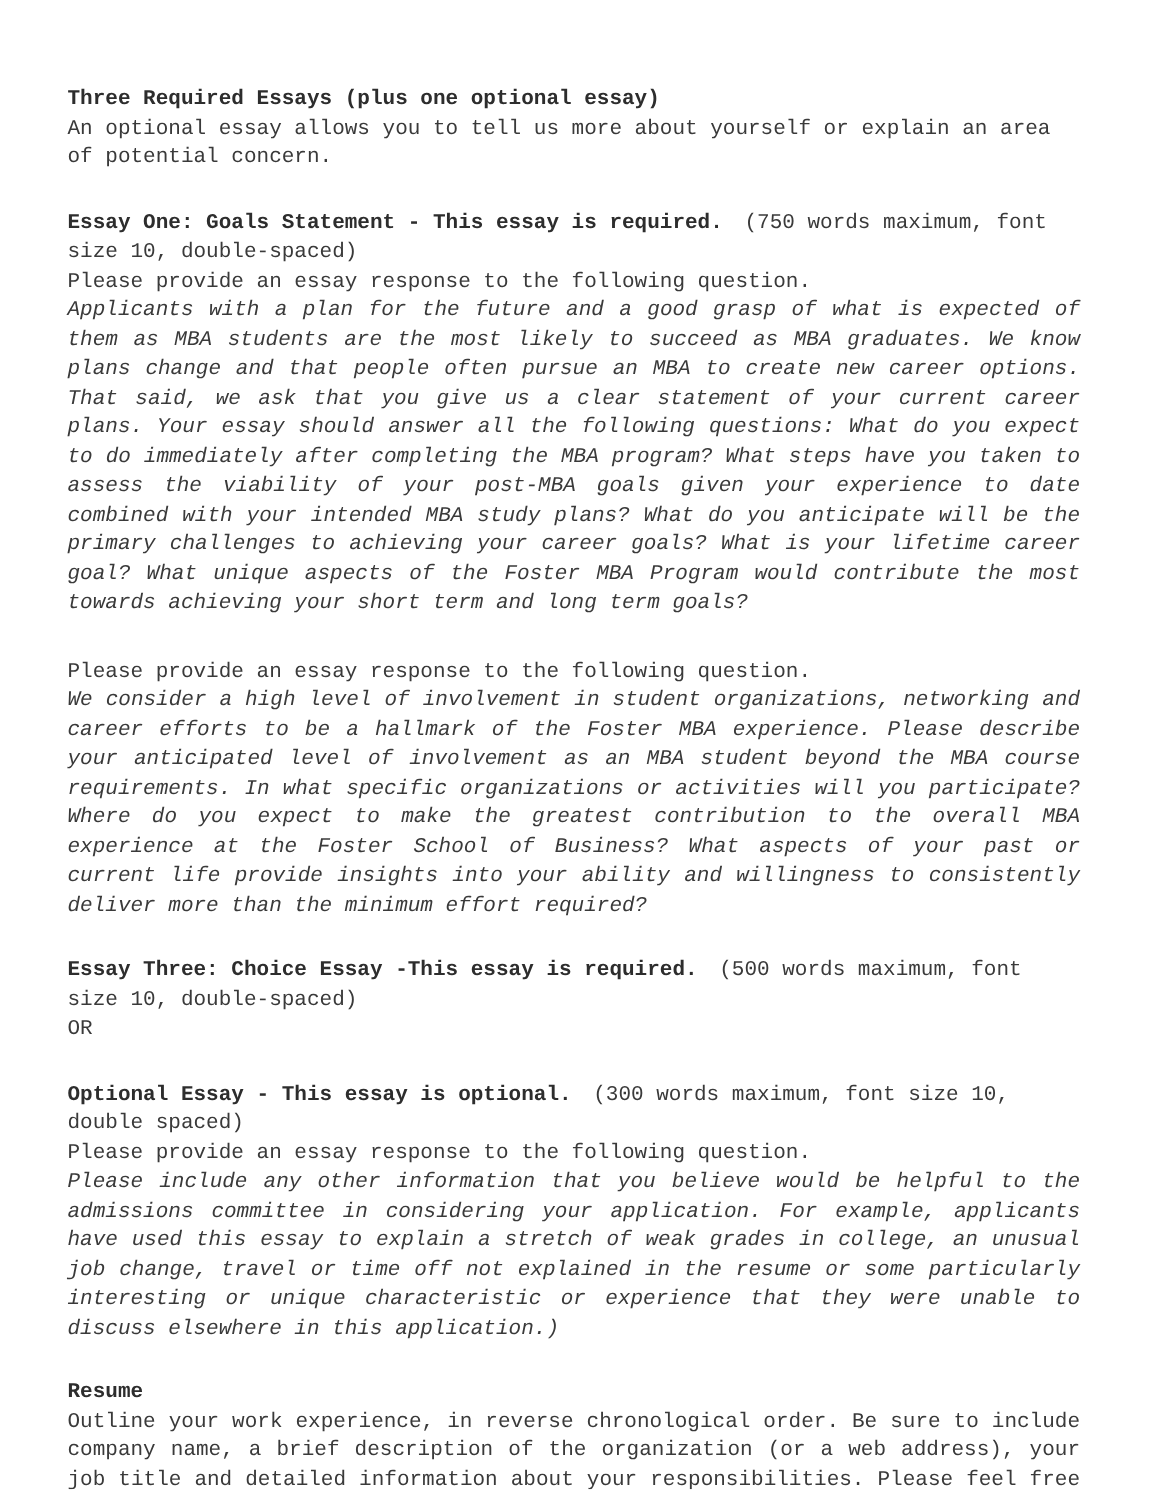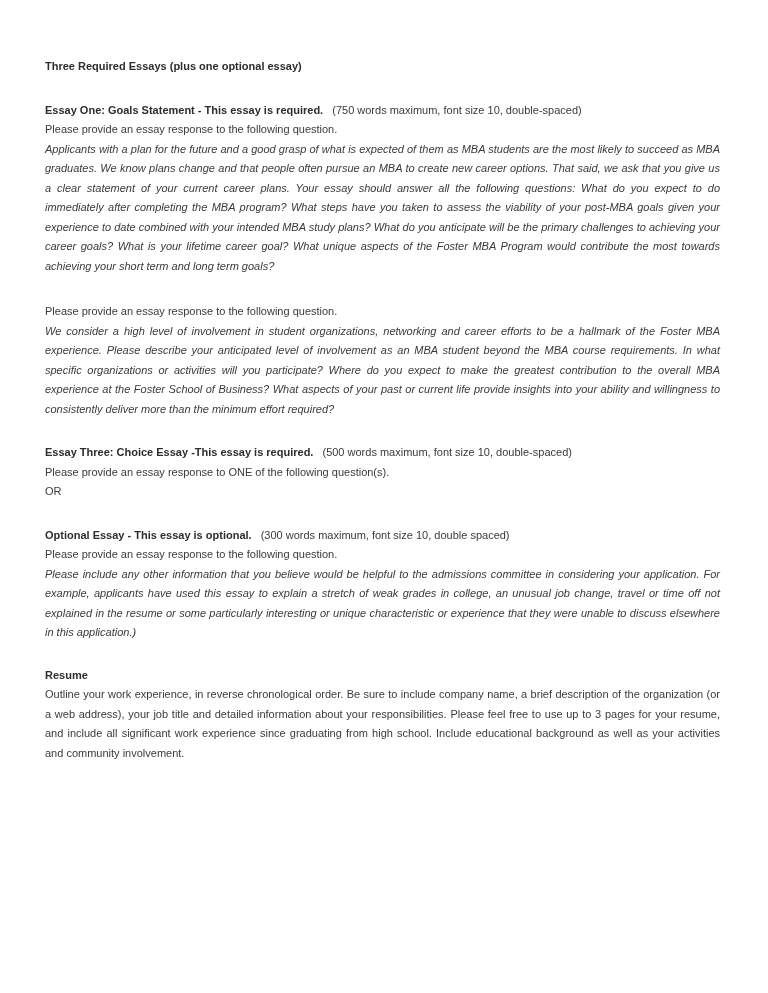--- a/index.html
+++ b/index.html
@@ -2,22 +2,22 @@
 <html><head>
 <meta charset="utf-8">
 <style>
   * { margin: 0; padding: 0; box-sizing: border-box; }
   html, body { background: #ffffff; }
   .page {
     position: relative;
     width: 768px;
     height: 993px;
     background: #ffffff;
-    font-family: Liberation Sans, sans-serif;
-    font-size: 11px;
+    font-family: Liberation Mono, monospace;
+    font-size: 14px;
     line-height: 19.5px;
     color: #3a3a3a;
     padding: 57px 48px 0 45px;
     overflow: hidden;
   }
   p { margin: 0; }
   .bold { font-weight: bold; color: #2d2d2d; }
   .title-line { white-space: normal; margin-top: 24px; }
   .title-line .specs { margin-left: 6px; color: #3a3a3a; }
   .italic { font-style: italic; }
@@ -29,20 +29,21 @@
   .sec-resume { margin-top: 23px; }
   .opt-b { margin-top: 13px; }
 </style>
 </head>
 <body>
 
 <div class="page">
 
   <section>
     <p class="bold">Three Required Essays (plus one optional essay)</p>
+    <p>An optional essay allows you to tell us more about yourself or explain an area of potential concern.</p>
   </section>
 
   <section class="sec-1">
     <p class="title-line">
       <span class="bold">Essay One: Goals Statement - This essay is required.</span>
       <span class="specs">(750 words maximum, font size 10, double-spaced)</span>
     </p>
     <p>Please provide an essay response to the following question.</p>
     <p class="italic justify">Applicants with a plan for the future and a good grasp of what is expected of them as MBA students are the most likely to succeed as MBA graduates. We know plans change and that people often pursue an MBA to create new career options. That said, we ask that you give us a clear statement of your current career plans. Your essay should answer all the following questions: What do you expect to do immediately after completing the MBA program? What steps have you taken to assess the viability of your post-MBA goals given your experience to date combined with your intended MBA study plans? What do you anticipate will be the primary challenges to achieving your career goals? What is your lifetime career goal? What unique aspects of the Foster MBA Program would contribute the most towards achieving your short term and long term goals?</p>
   </section>
@@ -50,21 +51,20 @@
   <section class="sec-2">
     <p>Please provide an essay response to the following question.</p>
     <p class="italic justify">We consider a high level of involvement in student organizations, networking and career efforts to be a hallmark of the Foster MBA experience. Please describe your anticipated level of involvement as an MBA student beyond the MBA course requirements. In what specific organizations or activities will you participate? Where do you expect to make the greatest contribution to the overall MBA experience at the Foster School of Business? What aspects of your past or current life provide insights into your ability and willingness to consistently deliver more than the minimum effort required?</p>
   </section>
 
   <section class="sec-3">
     <p class="title-line">
       <span class="bold">Essay Three: Choice Essay -This essay is required.</span>
       <span class="specs">(500 words maximum, font size 10, double-spaced)</span>
     </p>
-    <p>Please provide an essay response to ONE of the following question(s).</p>
     <p>OR</p>
   </section>
 
   <section class="sec-4">
     <p class="title-line">
       <span class="bold">Optional Essay - This essay is optional.</span>
       <span class="specs">(300 words maximum, font size 10, double spaced)</span>
     </p>
     <p>Please provide an essay response to the following question.</p>
     <p class="italic justify">Please include any other information that you believe would be helpful to the admissions committee in considering your application.  For example, applicants have used this essay to explain a stretch of weak grades in college, an unusual job change, travel or time off not explained in the resume or some particularly interesting or unique characteristic or experience that they were unable to discuss elsewhere in this application.)</p>

